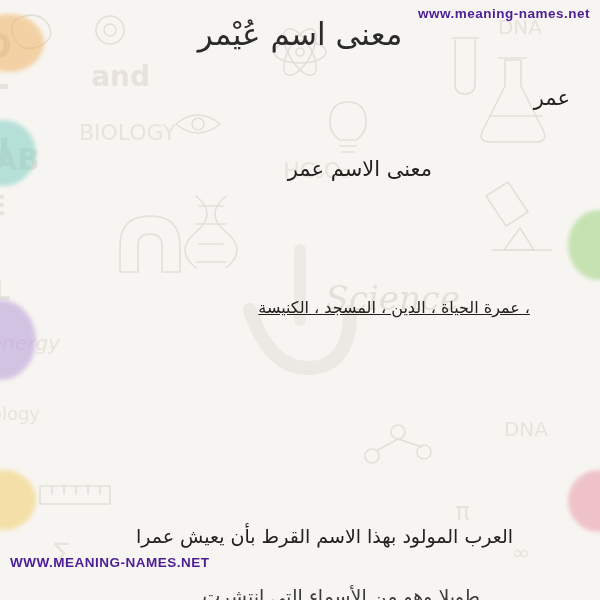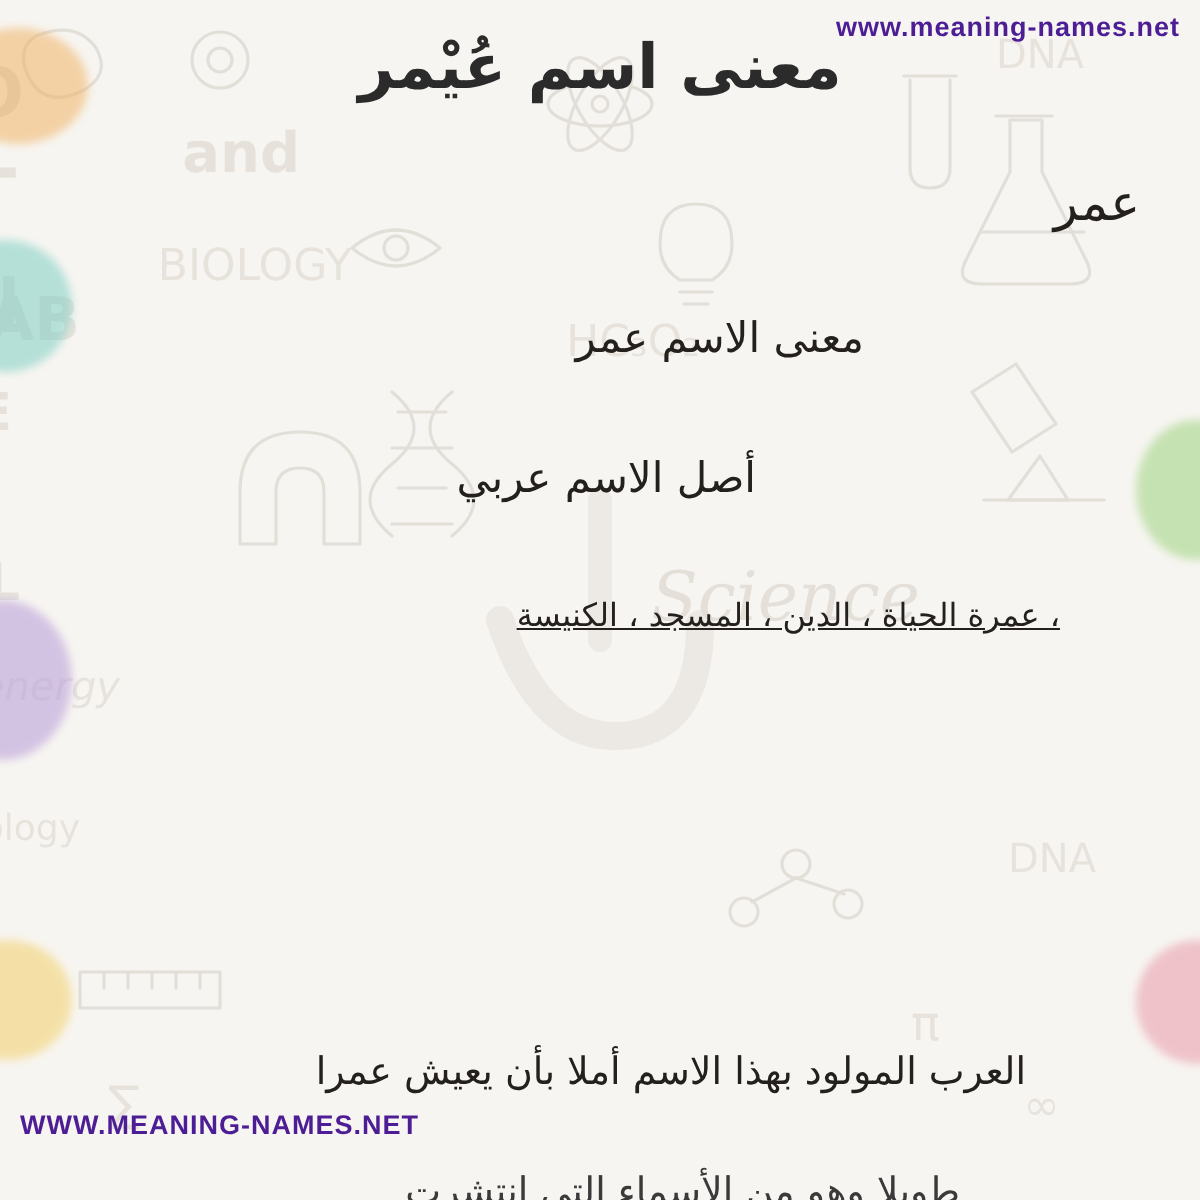--- a/index.html
+++ b/index.html
@@ -63,36 +63,36 @@
     height: 600px;
   }
 
   .title {
     position: absolute;
     top: 14px;
     left: 0;
     width: 600px;
     text-align: center;
     font-size: 31px;
-    font-weight: 700;
+    font-weight: 400;
     color: #2b2b2b;
     font-family: "DejaVu Sans", sans-serif;
     line-height: 1.35;
   }
 
   .line {
     position: absolute;
     color: #23201d;
     font-family: "DejaVu Sans", sans-serif;
     font-size: 20px;
     white-space: nowrap;
     line-height: 1.4;
   }
 
-  .line.l-name      { top: 84px;  right: 30px; font-size: 25px; }
+  .line.l-name      { top: 84px;  right: 30px; font-size: 21px; }
   .line.l-meaning   { top: 155px; right: 168px; font-size: 21px; margin-left: 20px; }
   .line.l-origin    { top: 225px; right: 222px; font-size: 21px; }
   .line.l-desc1     { top: 297px; right: 70px;  font-size: 16px; text-decoration: underline; }
   .line.l-desc2     { top: 368px; right: 75px;  font-size: 21px; }
   .line.l-desc3     { top: 440px; right: 37px;  font-size: 21px; }
   .line.l-desc4     { top: 523px; right: 87px;  font-size: 19px; }
   .line.l-desc5     { top: 583px; right: 120px; font-size: 19px; color:#3a3a3a; }
 </style>
 </head>
 <body>
@@ -175,19 +175,18 @@
 <div class="watermark bottom">WWW.MEANING-NAMES.NET</div>
 
 <div class="page">
 
   <div class="title">معنى اسم عُيْمر</div>
 
   <div class="line l-name">عمر</div>
 
   <div class="line l-meaning">معنى الاسم عمر</div>
 
-  <div class="line l-origin">أصل الاسم عربي</div>
 
   <div class="line l-desc1">، عمرة  الحياة ، الدين ، المسجد ، الكنيسة</div>
-  <div class="line l-desc4">العرب المولود بهذا الاسم أملا بأن يعيش عمرا</div>
+  <div class="line l-desc4">العرب المولود بهذا الاسم القرط بأن يعيش عمرا</div>
   <div class="line l-desc5">طويلا وهو من الأسماء التي انتشرت</div>
 
 </div>
 
 </body></html>

